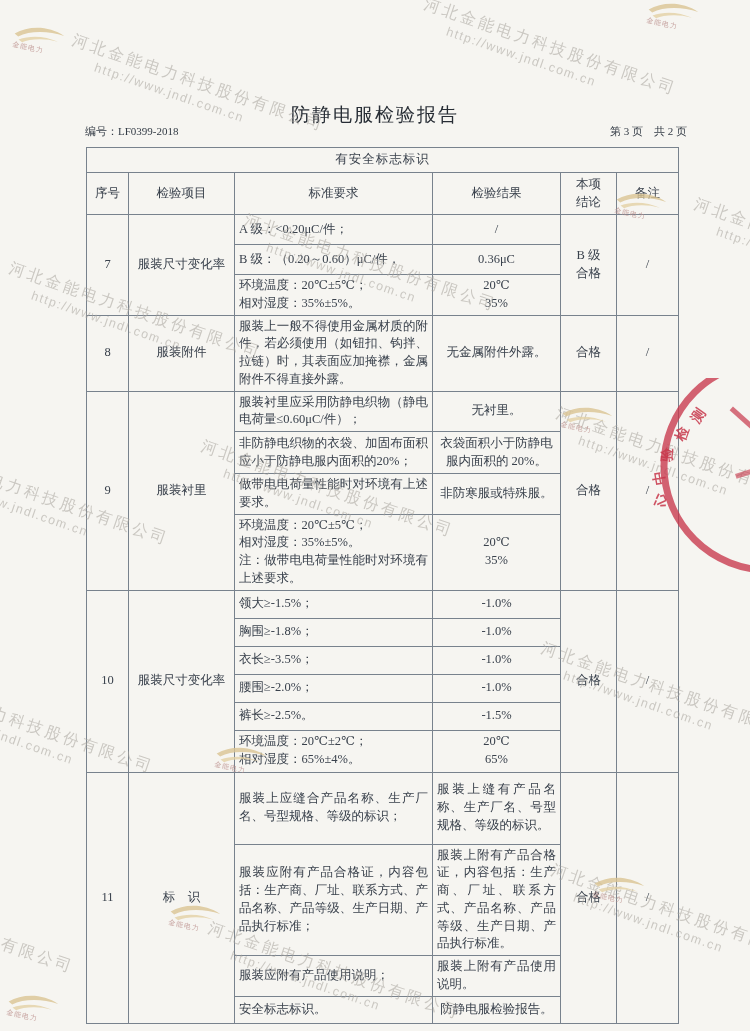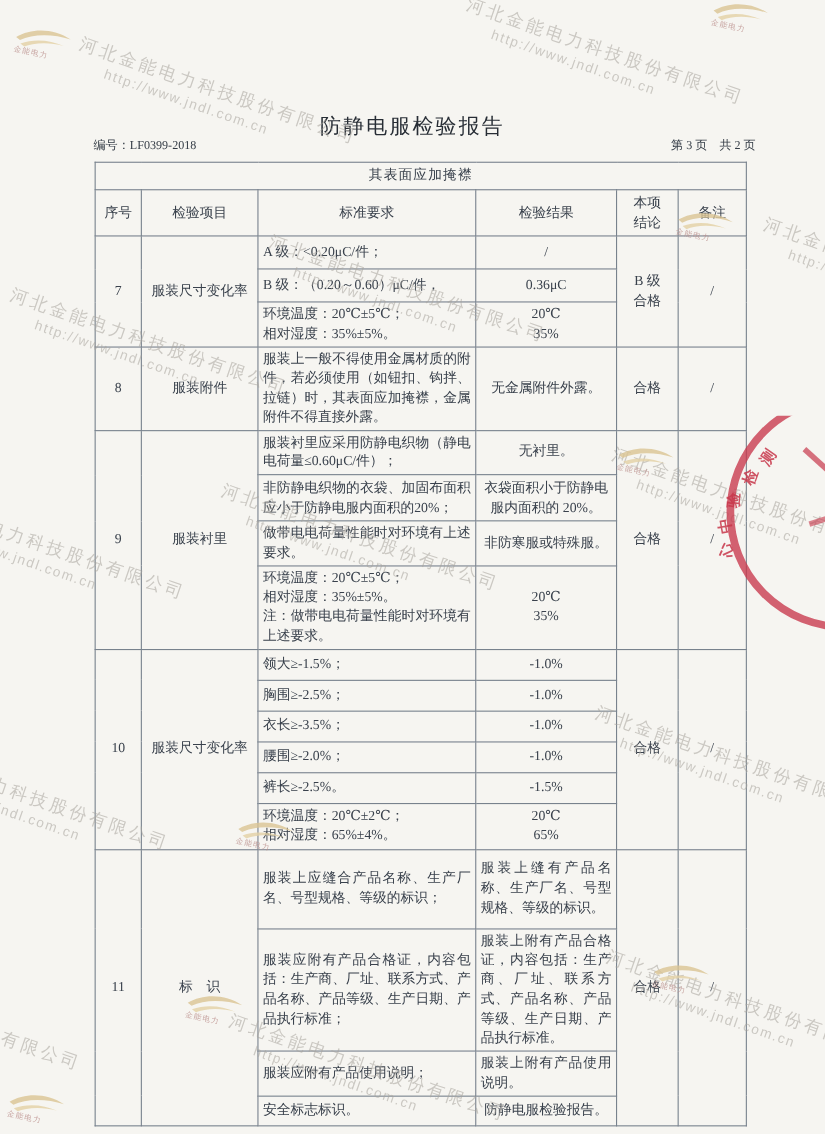--- a/index.html
+++ b/index.html
@@ -169,21 +169,21 @@
     <colgroup>
       <col style="width:42px">
         <col style="width:106px">
         <col style="width:198px">
       <col style="width:128px">
         <col style="width:56px">
         <col style="width:62px">
     </colgroup>
     <tbody>
     <tr class="t-title" style="height:25px">
-          <td colspan="6">其表面应加掩襟</td>
+          <td colspan="6">有安全标志标识</td>
         </tr>
     <tr class="t-head" style="height:42px">
       <td>序号</td>
       <td>检验项目</td>
       <td>标准要求</td>
       <td>检验结果</td>
       <td class="pre">本项
 结论</td>
       <td>备注</td>
     </tr>
@@ -243,21 +243,21 @@
 
     <tr style="height:28px">
       <td class="c" rowspan="6">10</td>
       <td class="c" rowspan="6">服装尺寸变化率</td>
       <td class="std">领大≥-1.5%；</td>
       <td class="res">-1.0%</td>
       <td class="c" rowspan="6">合格</td>
       <td class="c" rowspan="6">/</td>
     </tr>
     <tr style="height:28px">
-          <td class="std">胸围≥-2.5%；</td>
+          <td class="std">胸围≥-1.8%；</td>
           <td class="res">-1.0%</td>
         </tr>
     <tr style="height:28px">
           <td class="std">衣长≥-3.5%；</td>
           <td class="res">-1.0%</td>
         </tr>
     <tr style="height:28px">
           <td class="std">腰围≥-2.0%；</td>
           <td class="res">-1.0%</td>
         </tr>

